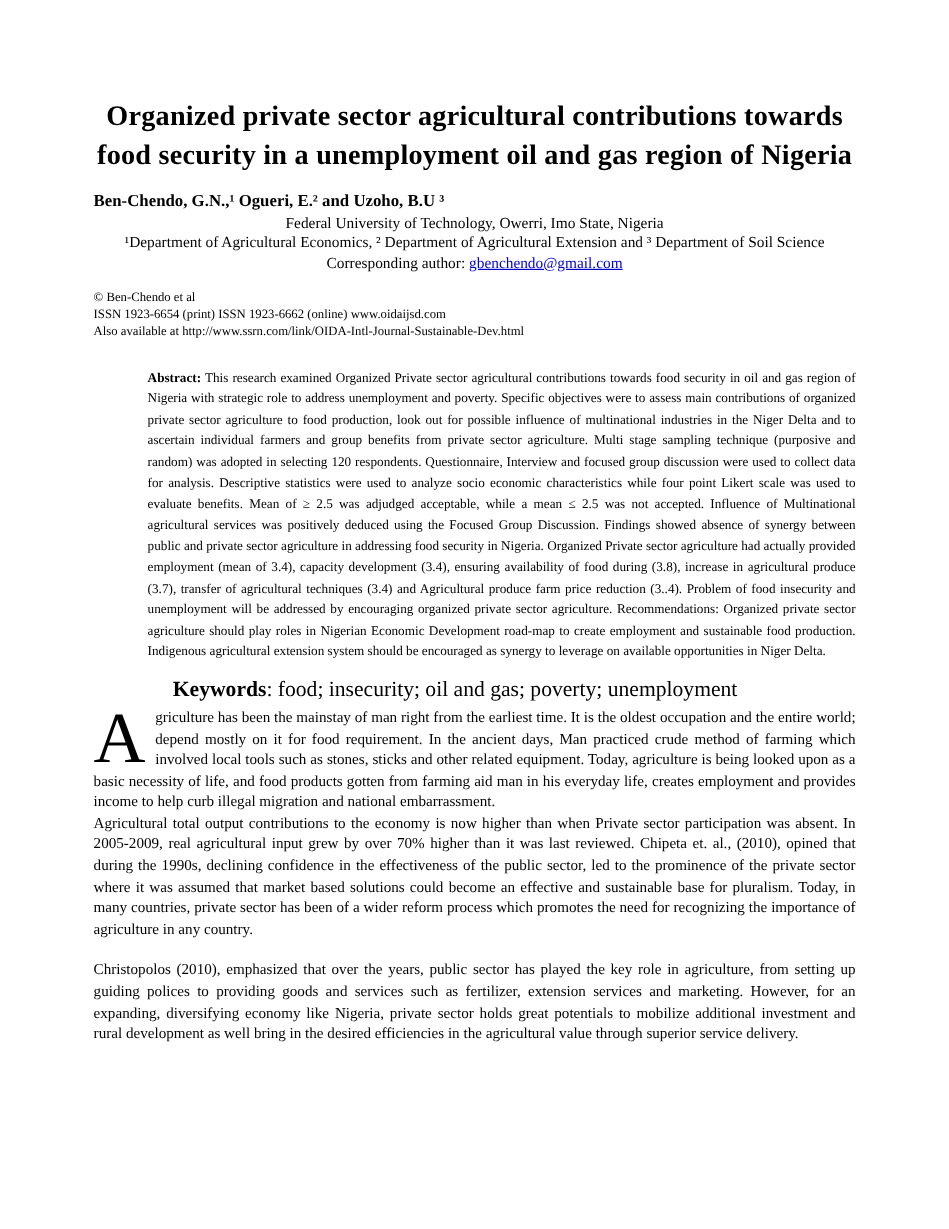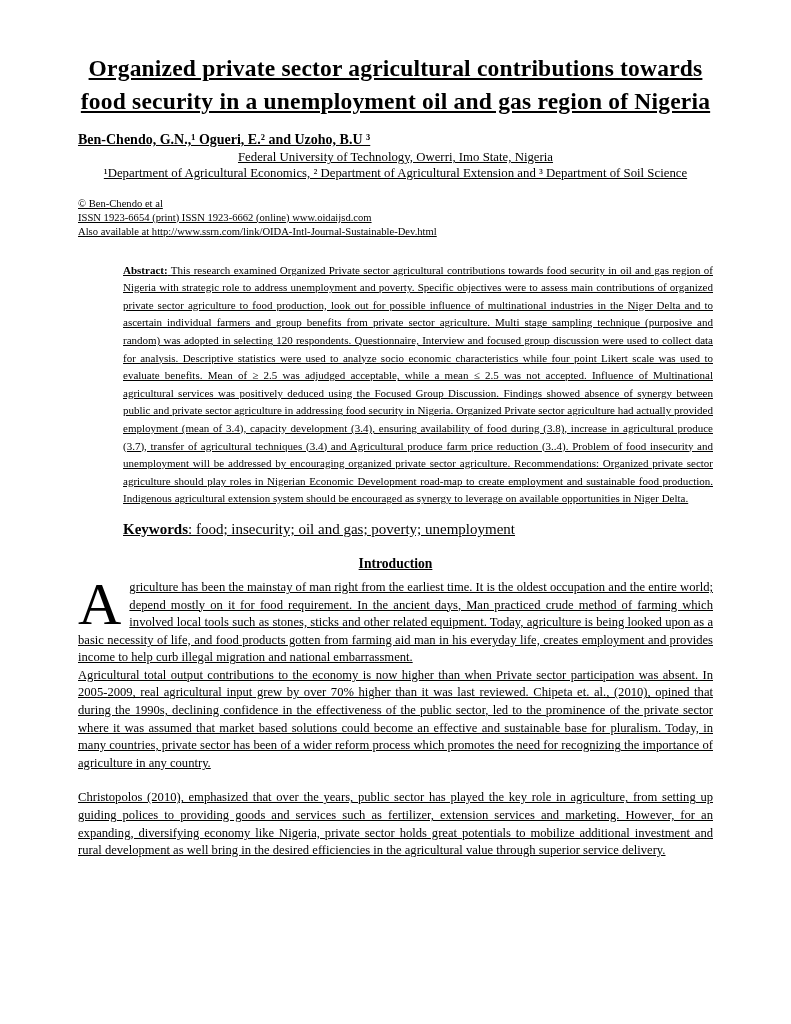--- a/index.html
+++ b/index.html
@@ -11,22 +11,21 @@
     width: 791px;
     height: 1024px;
     overflow: hidden;
     color: #000000;
     font-family: "Liberation Serif", "DejaVu Serif", serif;
   }
   .page {
     box-sizing: border-box;
     width: 791px;
     height: 912px;
-    padding: 52px 78px 0 78px;
-    text-decoration: underline;
+    padding: 81px 78px 0 78px;
   }
   .title {
     text-align: center;
     font-weight: bold;
     font-size: 23.5px;
     line-height: 33px;
     letter-spacing: 0.2px;
   }
   .authors {
     margin-top: 13px;
@@ -59,22 +58,22 @@
   .abstract {
     margin: 23px 0 0 45px;
     font-size: 11px;
     line-height: 17.6px;
     text-align: justify;
   }
   .abstract .label, .keywords .label {
     font-weight: bold;
   }
   .keywords {
-    margin: 13px 0 0 45px;
-    font-size: 15px;
+    margin: 13px 0 0 66px;
+    font-size: 18px;
     line-height: 17px;
   }
   .section-heading {
     margin-top: 17px;
     text-align: center;
     font-weight: bold;
     font-size: 13.6px;
     line-height: 17px;
   }
   .body-par {
@@ -104,33 +103,33 @@
   <div class="title">
     <div>Organized private sector agricultural contributions towards</div>
     <div>food security in a unemployment oil and gas region of Nigeria</div>
   </div>
 
   <div class="authors">Ben-Chendo, G.N.,¹ Ogueri, E.² and Uzoho, B.U ³</div>
 
   <div class="affiliations">
     <div>Federal University of Technology, Owerri, Imo State, Nigeria</div>
     <div>¹Department of Agricultural Economics, ² Department of Agricultural Extension and ³ Department of Soil Science</div>
+    <div class="corresponding"><span>Corresponding author: </span><a class="email-link" style="color: rgb(0, 0, 204);">gbenchendo@gmail.com</a></div>
   </div>
 
   <div class="copyright">
     <div>© Ben-Chendo et al</div>
     <div>ISSN 1923-6654 (print) ISSN 1923-6662 (online) www.oidaijsd.com</div>
     <div>Also available at http://www.ssrn.com/link/OIDA-Intl-Journal-Sustainable-Dev.html</div>
   </div>
 
   <div class="abstract"><span class="label">Abstract:</span><span> This research examined Organized Private sector agricultural contributions towards food security in oil and gas region of Nigeria with strategic role to address unemployment and poverty. Specific objectives were to assess main contributions of organized private sector agriculture to food production, look out for possible influence of multinational industries in the Niger Delta and to ascertain individual farmers and group benefits from private sector agriculture. Multi stage sampling technique (purposive and random) was adopted in selecting 120 respondents. Questionnaire, Interview and focused group discussion were used to collect data for analysis. Descriptive statistics were used to analyze socio economic characteristics while four point Likert scale was used to evaluate benefits. Mean of ≥ 2.5 was adjudged acceptable, while a mean ≤ 2.5 was not accepted. Influence of Multinational agricultural services was positively deduced using the Focused Group Discussion. Findings showed absence of synergy between public and private sector agriculture in addressing food security in Nigeria. Organized Private sector agriculture had actually provided employment (mean of 3.4), capacity development (3.4), ensuring availability of food during (3.8), increase in agricultural produce (3.7), transfer of agricultural techniques (3.4) and Agricultural produce farm price reduction (3..4). Problem of food insecurity and unemployment will be addressed by encouraging organized private sector agriculture. Recommendations: Organized private sector agriculture should play roles in Nigerian Economic Development road-map to create employment and sustainable food production. Indigenous agricultural extension system should be encouraged as synergy to leverage on available opportunities in Niger Delta.</span></div>
 
   <div class="keywords"><span class="label">Keywords</span><span>: food; insecurity; oil and gas; poverty; unemployment</span></div>
 
-  <div class="section-heading">Introduction</div>
 
   <p class="body-par first"><span class="dropcap">A</span><span>griculture has been the mainstay of man right from the earliest time. It is the oldest occupation and the entire world; depend mostly on it for food requirement. In the ancient days, Man practiced crude method of farming which involved local tools such as stones, sticks and other related equipment. Today, agriculture is being looked upon as a basic necessity of life, and food products gotten from farming aid man in his everyday life, creates employment and provides income to help curb illegal migration and national embarrassment.</span></p>
 
   <p class="body-par">Agricultural total output contributions to the economy is now higher than when Private sector participation was absent. In 2005-2009, real agricultural input grew by over 70% higher than it was last reviewed. Chipeta et. al., (2010), opined that during the 1990s, declining confidence in the effectiveness of the public sector, led to the prominence of the private sector where it was assumed that market based solutions could become an effective and sustainable base for pluralism. Today, in many countries, private sector has been of a wider reform process which promotes the need for recognizing the importance of agriculture in any country.</p>
 
   <p class="body-par spaced">Christopolos (2010), emphasized that over the years, public sector has played the key role in agriculture, from setting up guiding polices to providing goods and services such as fertilizer, extension services and marketing. However, for an expanding, diversifying economy like Nigeria, private sector holds great potentials to mobilize additional investment and rural development as well bring in the desired efficiencies in the agricultural value through superior service delivery.</p>
 
 </div>
 
 </body></html>

